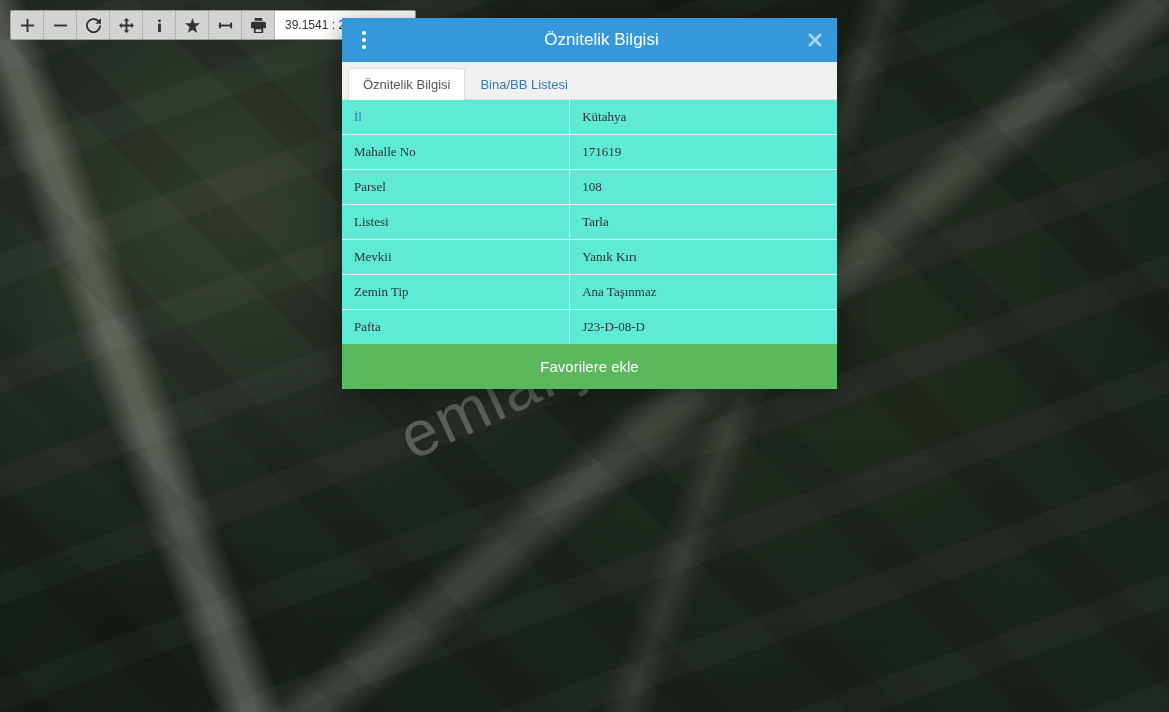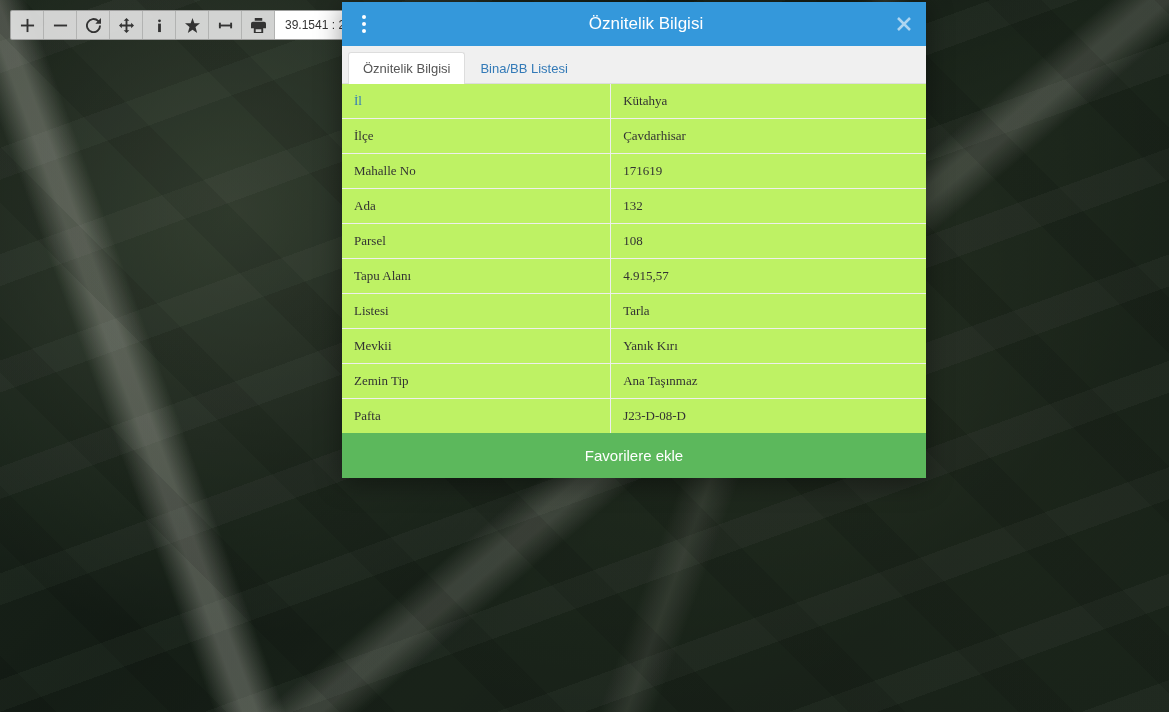--- a/index.html
+++ b/index.html
@@ -84,23 +84,23 @@
     font-size: 12px;
     color: #333;
     background: #fff;
     min-width: 120px;
   }
 
   
   .modal {
     position: absolute;
     left: 342px;
-    top: 2px;
-    width: 584px;
-    background: #bef264;
+    top: 18px;
+    width: 495px;
+    background: #5eead4;
     box-shadow: 0 5px 25px rgba(0,0,0,0.4);
   }
   .modal-header {
     background: #3498db;
     color: #fff;
     height: 44px;
     display: flex;
     align-items: center;
     position: relative;
   }
@@ -262,40 +262,28 @@
     <div class="tab">Bina/BB Listesi</div>
   </div>
 
   <table class="attr-table">
     <tbody id="attr-rows">
         <tr>
           <td class="key linkish">İl</td>
           <td>Kütahya</td>
         </tr>
         <tr>
-          <td class="key">İlçe</td>
-          <td>Çavdarhisar</td>
-        </tr>
-        <tr>
           <td class="key">Mahalle No</td>
           <td>171619</td>
         </tr>
         <tr>
-          <td class="key">Ada</td>
-          <td>132</td>
-        </tr>
-        <tr>
           <td class="key">Parsel</td>
           <td>108</td>
         </tr>
         <tr>
-          <td class="key">Tapu Alanı</td>
-          <td>4.915,57</td>
-        </tr>
-        <tr>
           <td class="key">Listesi</td>
           <td>Tarla</td>
         </tr>
         <tr>
           <td class="key">Mevkii</td>
           <td>Yanık Kırı</td>
         </tr>
         <tr>
           <td class="key">Zemin Tip</td>
           <td>Ana Taşınmaz</td>

